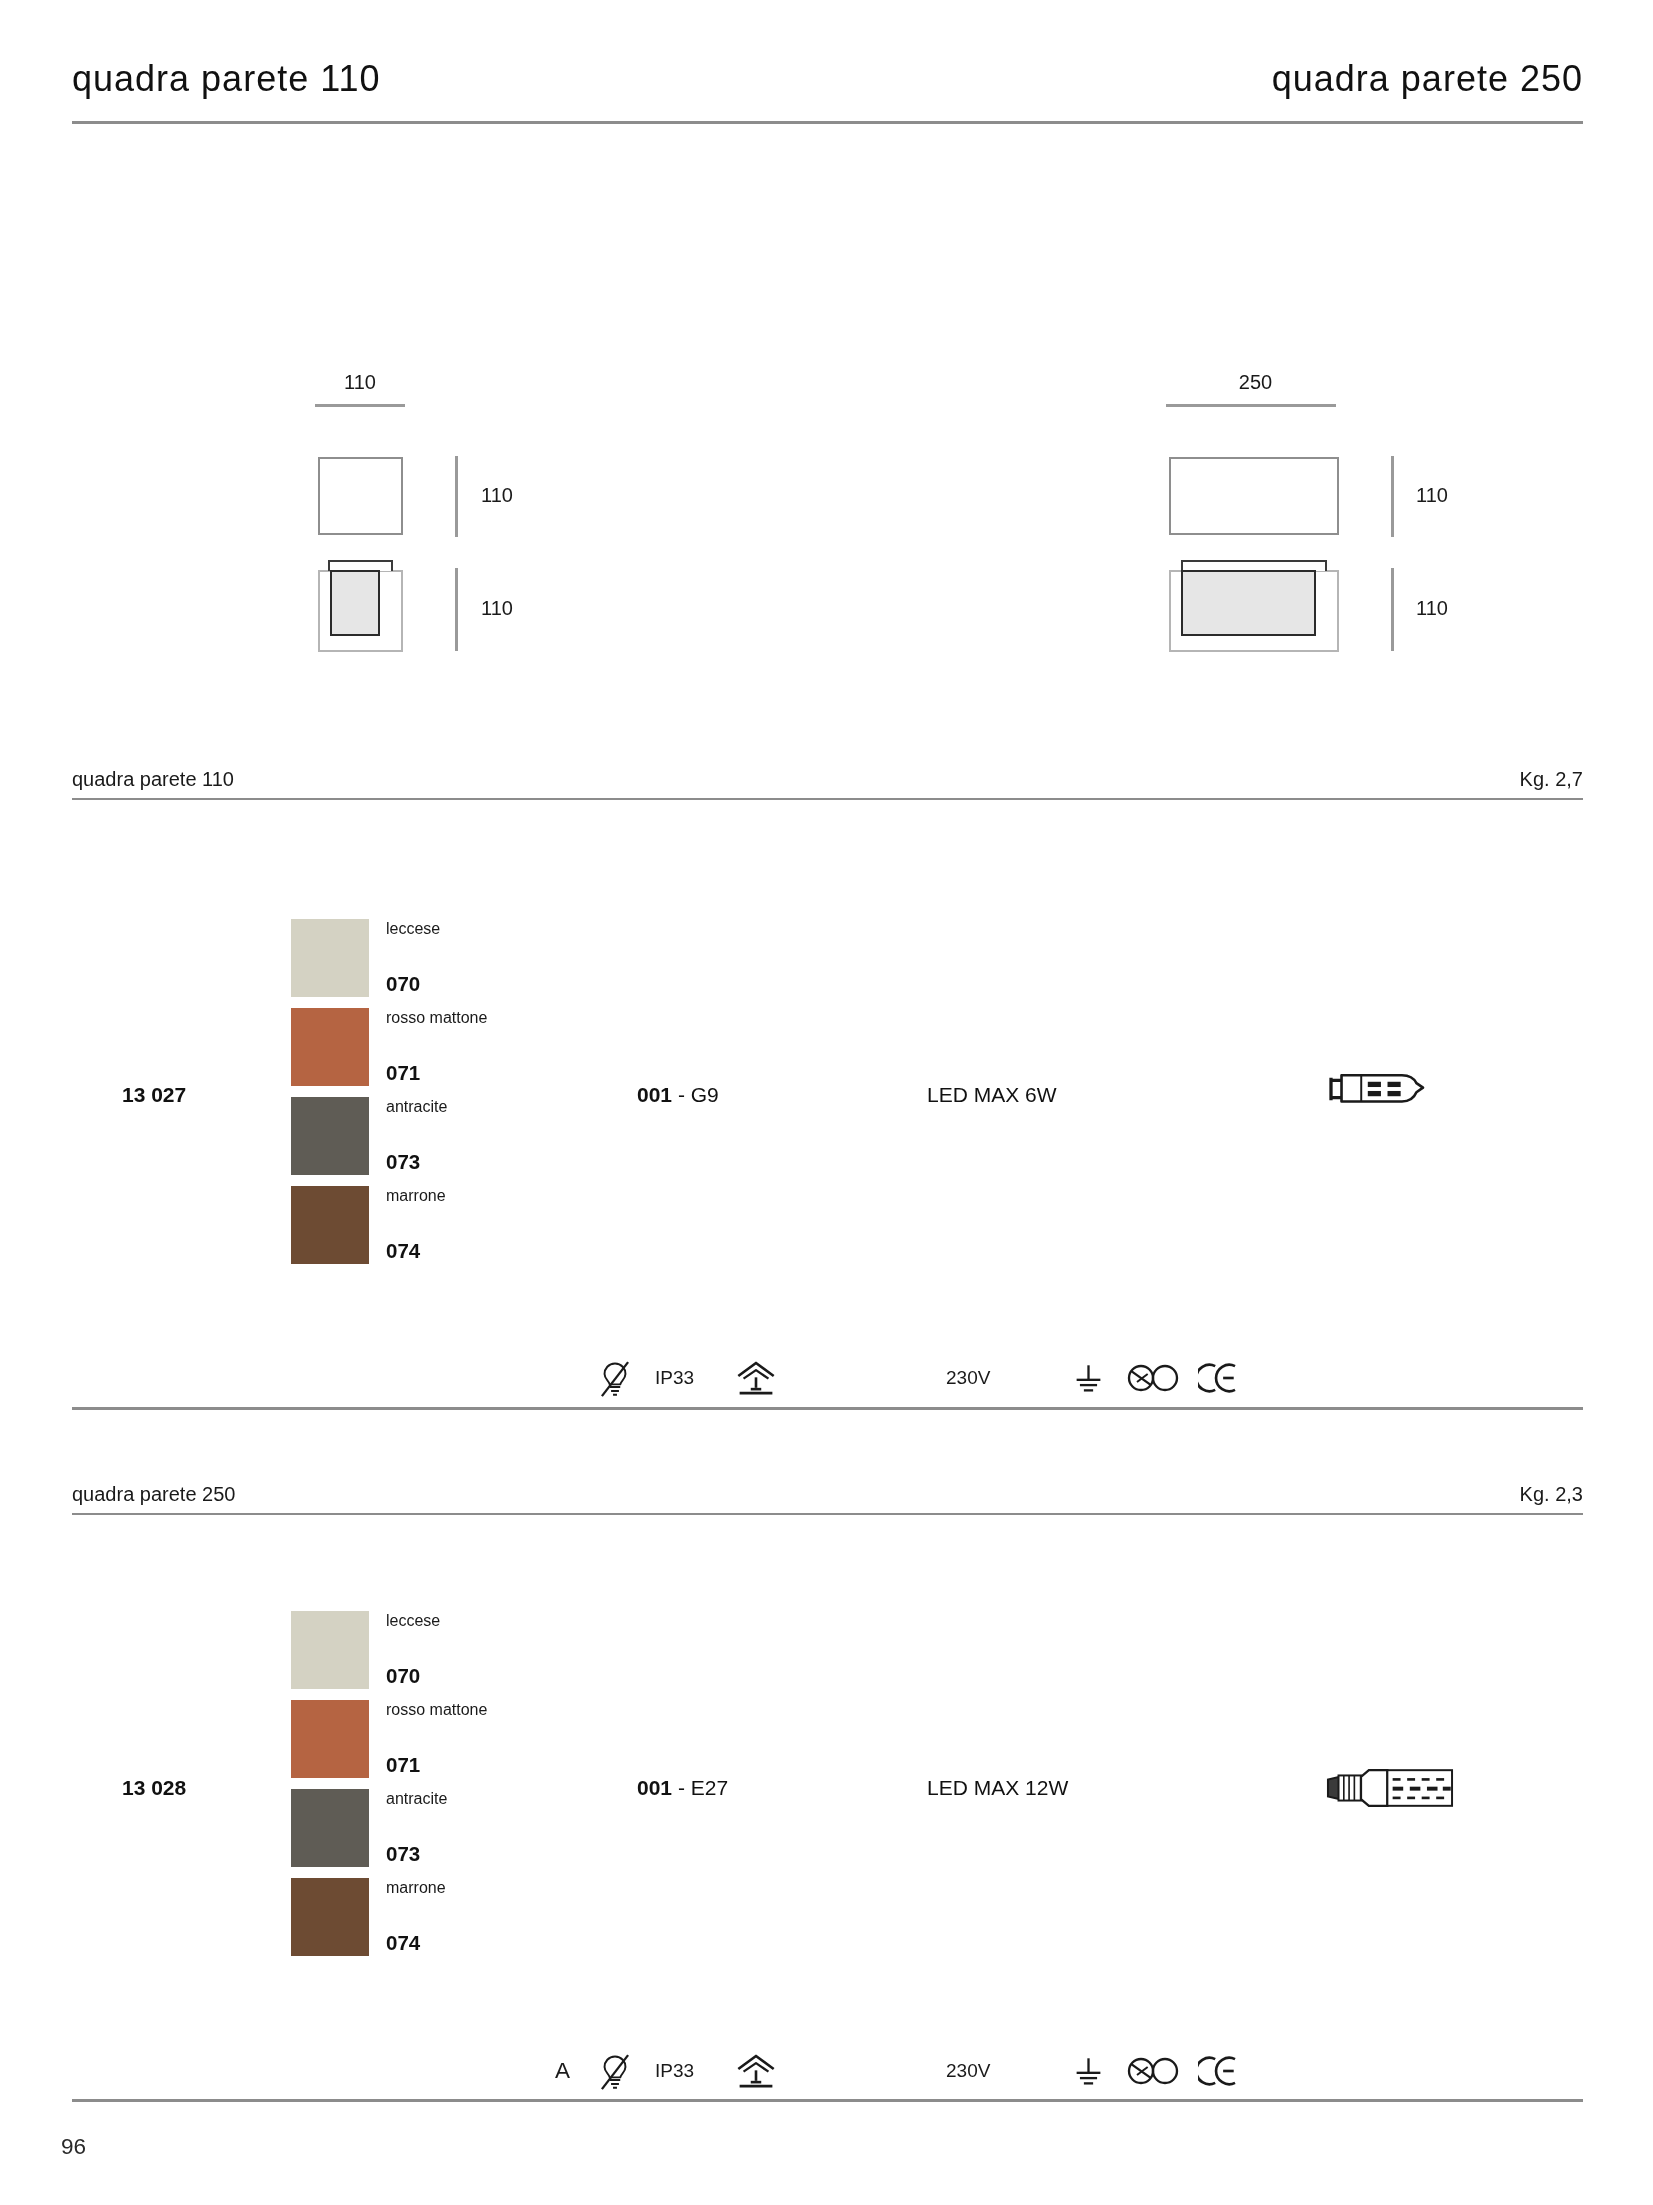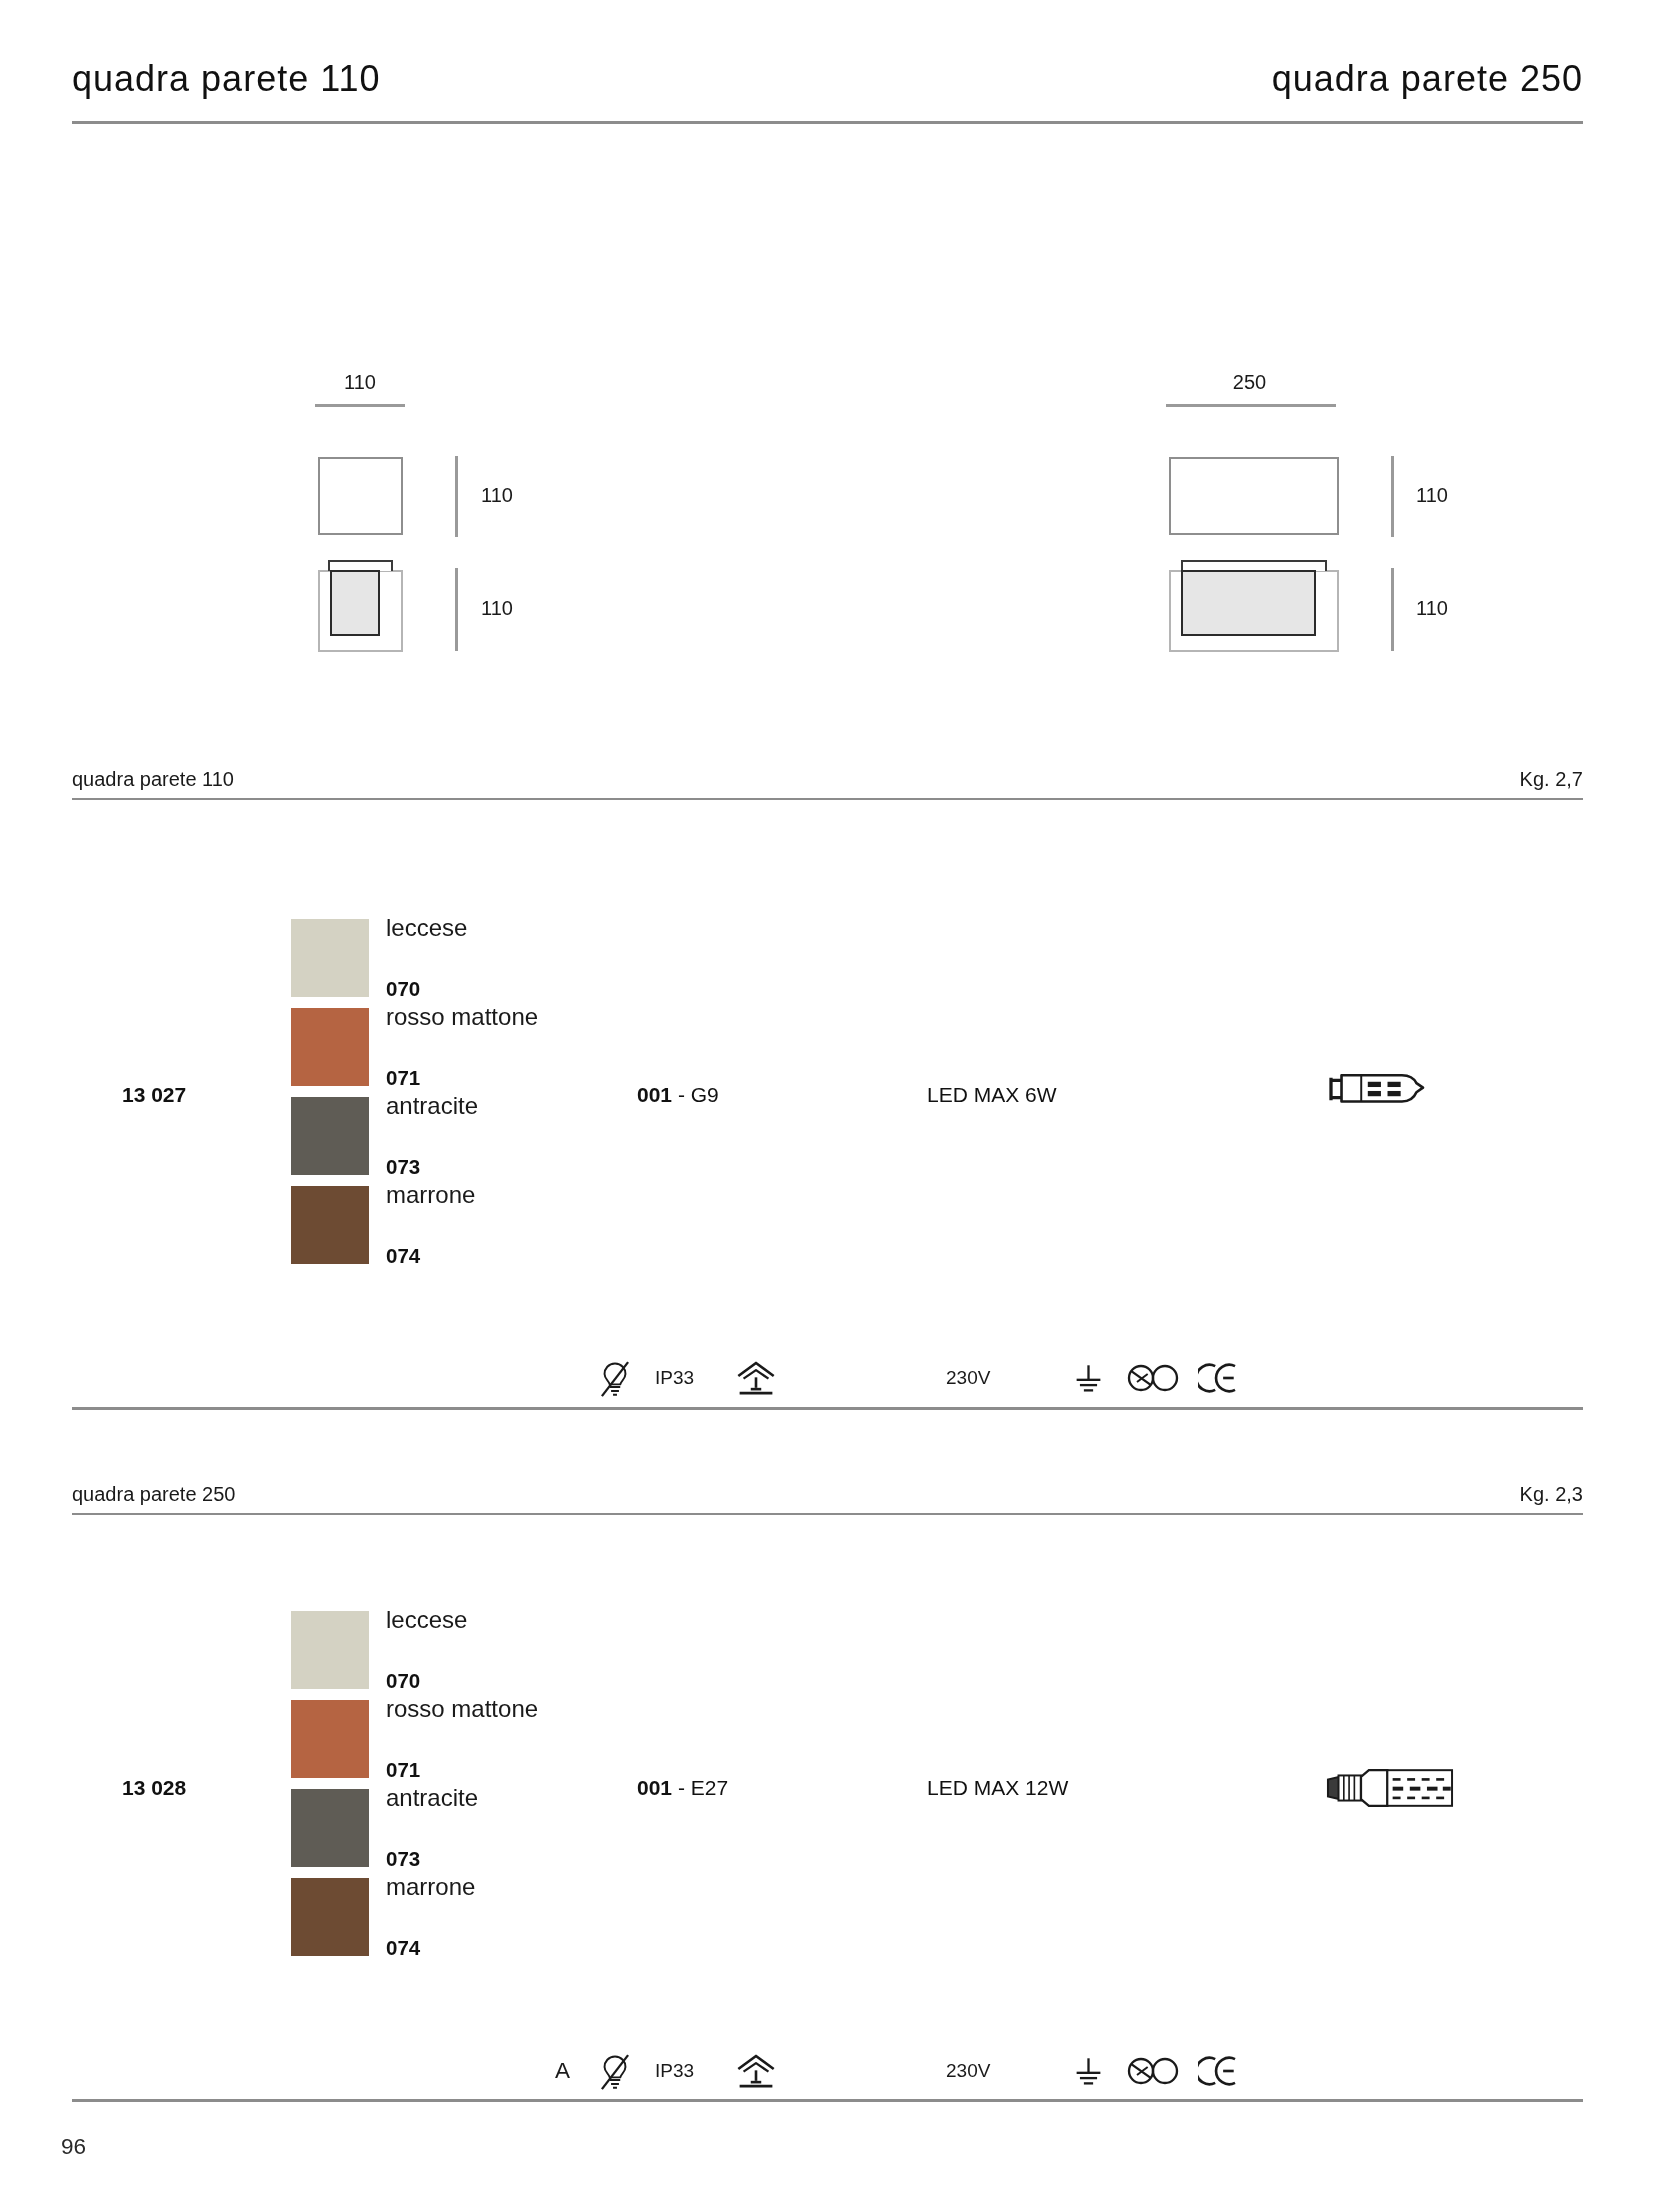--- a/index.html
+++ b/index.html
@@ -158,21 +158,21 @@
   .swatch-chip {
     width: 78px;
     height: 78px;
     flex: none;
   }
   .swatch-text {
     margin-left: 17px;
     line-height: 1.34;
   }
   .swatch-name {
-    font-size: 24px;
+    font-size: 16px;
     color: #1a1a1a;
     white-space: nowrap;
   }
   .swatch-code {
     font-size: 20.5px;
     font-weight: bold;
     color: #111111;
     white-space: nowrap;
     margin-top: 31px;
   }
@@ -261,21 +261,21 @@
       <div class="dim-vlabel" style="left:174px; top:113px;">110</div>
 
       <div class="front-outer" style="left:10.6px; top:199px; width:85px; height:82px;"></div>
       <div class="front-bracket" style="left:21px; top:189px; width:65px; height:10.6px;"></div>
       <div class="front-inner" style="left:22.5px; top:199px; width:50px; height:66px;"></div>
       <div class="dim-vline" style="left:148px; top:197px; height:83px;"></div>
       <div class="dim-vlabel" style="left:174px; top:226px;">110</div>
     </div>
 
     <div class="draw-group right">
-      <div class="dim-top-label" style="left:4px; width:175px;">250</div>
+      <div class="dim-top-label" style="left:10px; width:175px;">250</div>
       <div class="dim-top-line" style="left:8px; top:33px; width:170px;"></div>
 
       <div class="view-box" style="left:10.6px; top:86px; width:170px; height:78px;"></div>
       <div class="dim-vline" style="left:233px; top:85px; height:81px;"></div>
       <div class="dim-vlabel" style="left:258px; top:113px;">110</div>
 
       <div class="front-outer" style="left:10.6px; top:199px; width:170px; height:82px;"></div>
       <div class="front-bracket" style="left:22.5px; top:189px; width:146px; height:10.6px;"></div>
       <div class="front-inner" style="left:22.5px; top:199px; width:135px; height:66px;"></div>
       <div class="dim-vline" style="left:233px; top:197px; height:83px;"></div>

